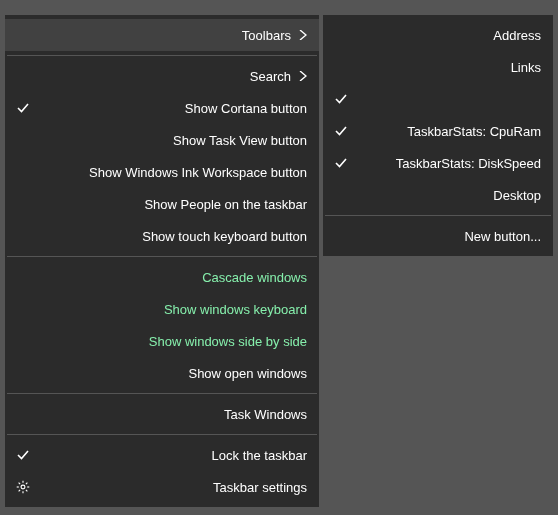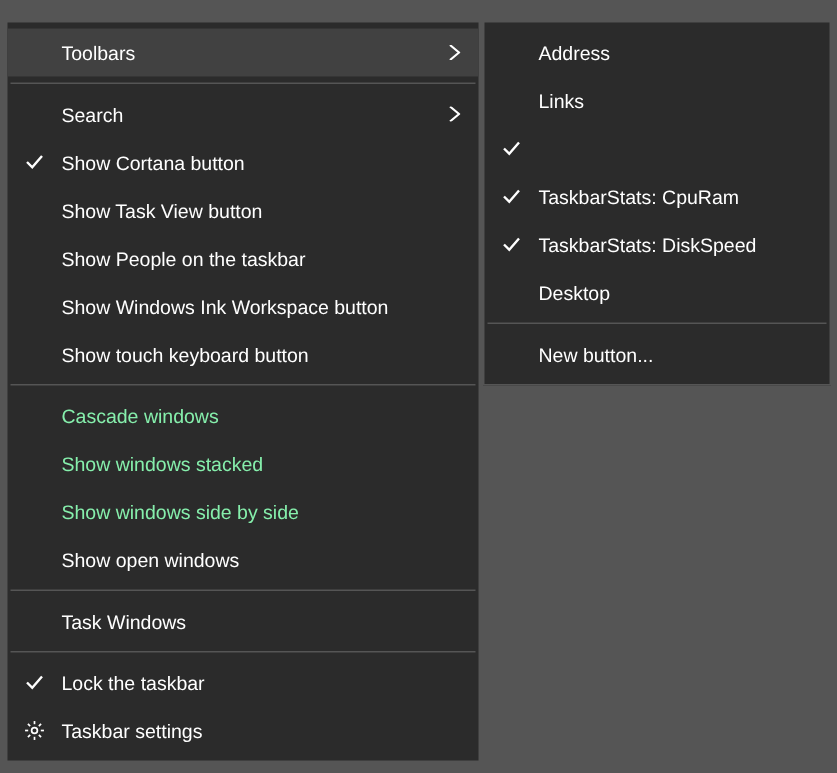--- a/index.html
+++ b/index.html
@@ -28,20 +28,21 @@
       left: 322px;
       top: 14px;
       width: 232px;
     }
     .menu-item {
       display: flex;
       align-items: center;
       height: 32px;
       padding: 0 12px 0 0;
       cursor: default;
+      text-align: right;
     }
     .menu-item.hover {
       background: #414141;
     }
     .menu-item.disabled .label {
       color: #86efac;
     }
     .icon-col {
       width: 36px;
       display: flex;
@@ -105,43 +106,43 @@
     <span class="label">Show Cortana button</span>
   </div>
 
   <div class="menu-item">
     <span class="icon-col"></span>
     <span class="label">Show Task View button</span>
   </div>
 
   <div class="menu-item">
     <span class="icon-col"></span>
+    <span class="label">Show Windows Ink Workspace button</span>
+  </div>
+
+  <div class="menu-item">
+    <span class="icon-col"></span>
     <span class="label">Show People on the taskbar</span>
   </div>
 
   <div class="menu-item">
     <span class="icon-col"></span>
-    <span class="label">Show Windows Ink Workspace button</span>
-  </div>
-
-  <div class="menu-item">
-    <span class="icon-col"></span>
     <span class="label">Show touch keyboard button</span>
   </div>
 
   <div class="separator"></div>
 
   <div class="menu-item disabled">
     <span class="icon-col"></span>
     <span class="label">Cascade windows</span>
   </div>
 
   <div class="menu-item disabled">
     <span class="icon-col"></span>
-    <span class="label">Show windows stacked</span>
+    <span class="label">Show windows keyboard</span>
   </div>
 
   <div class="menu-item disabled">
     <span class="icon-col"></span>
     <span class="label">Show windows side by side</span>
   </div>
 
   <div class="menu-item">
     <span class="icon-col"></span>
     <span class="label">Show open windows</span>

